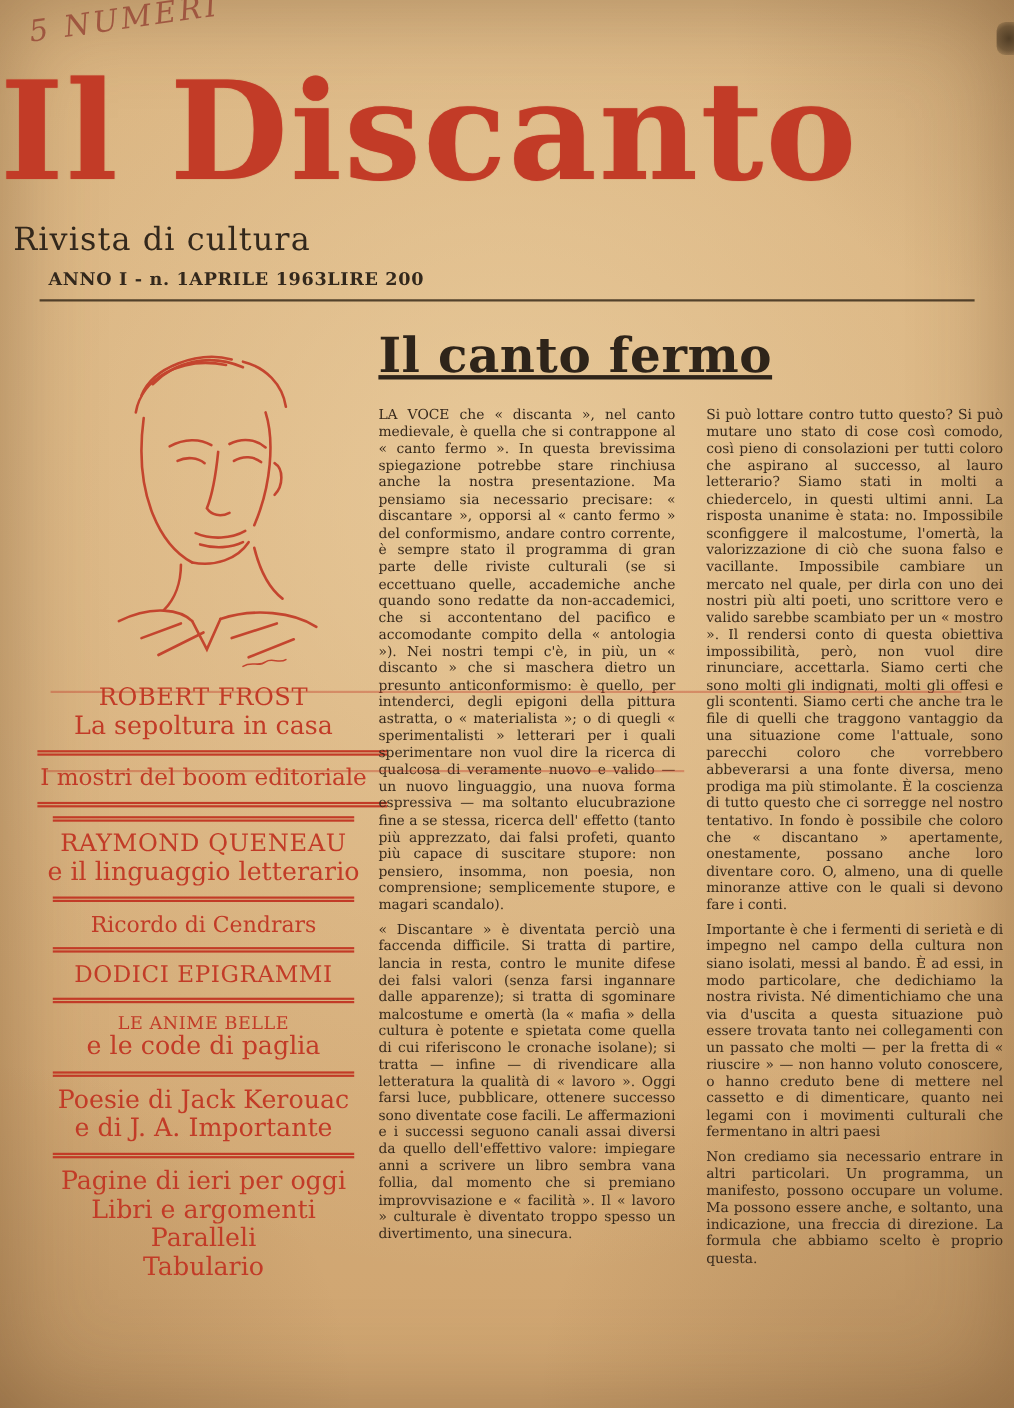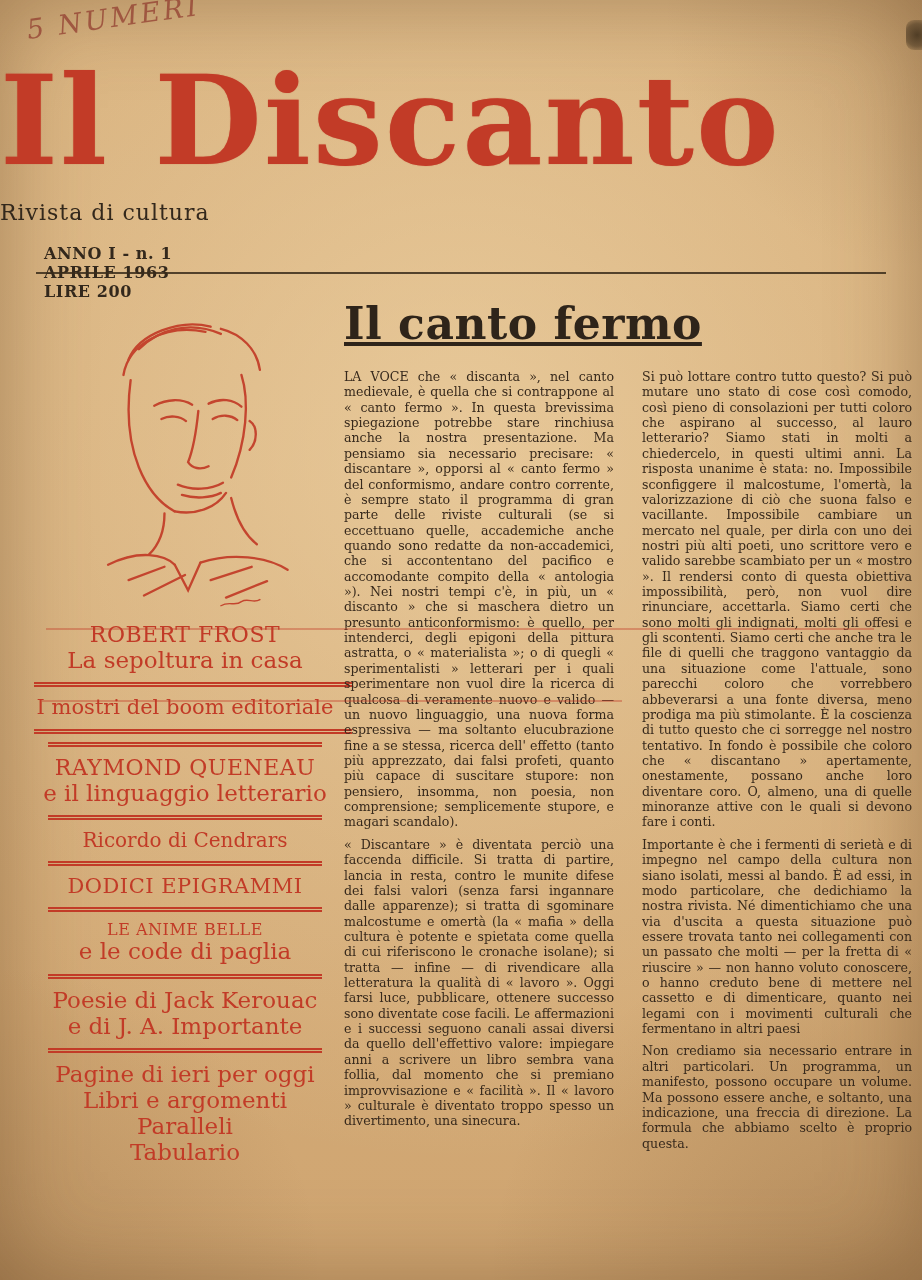--- a/index.html
+++ b/index.html
@@ -33,26 +33,26 @@
     border-radius:8px 0 0 8px;opacity:.85;
   }
   
   .masthead{position:absolute;top:56px;left:0;width:100%;}
   .masthead h1{
     margin:0;font-size:124px;line-height:1.05;font-weight:700;
     color:var(--red);letter-spacing:2px;
     text-shadow:0 0 1px rgba(194,59,39,.6);
   }
   .subtitle{
-    margin-top:14px;font-size:22px;letter-spacing:1px;color:#33281c;
+    margin-top:14px;font-size:29px;letter-spacing:1px;color:#33281c;margin-left:12px;
   }
   .issue-bar{
     position:absolute;top:244px;left:44px;right:44px;
     display:flex;justify-content:flex-start;align-items:baseline;
-    font-size:16px;font-weight:700;letter-spacing:.6px;color:#33281c;flex-direction:column;
+    font-size:16px;font-weight:700;letter-spacing:.6px;color:#33281c;
   }
   .head-rule{
     position:absolute;top:272px;left:36px;right:36px;
     border-top:2px solid rgba(58,44,26,.85);
   }
   
   .content{
     position:absolute;top:292px;left:34px;right:34px;bottom:20px;
     display:flex;gap:8px;
   }

